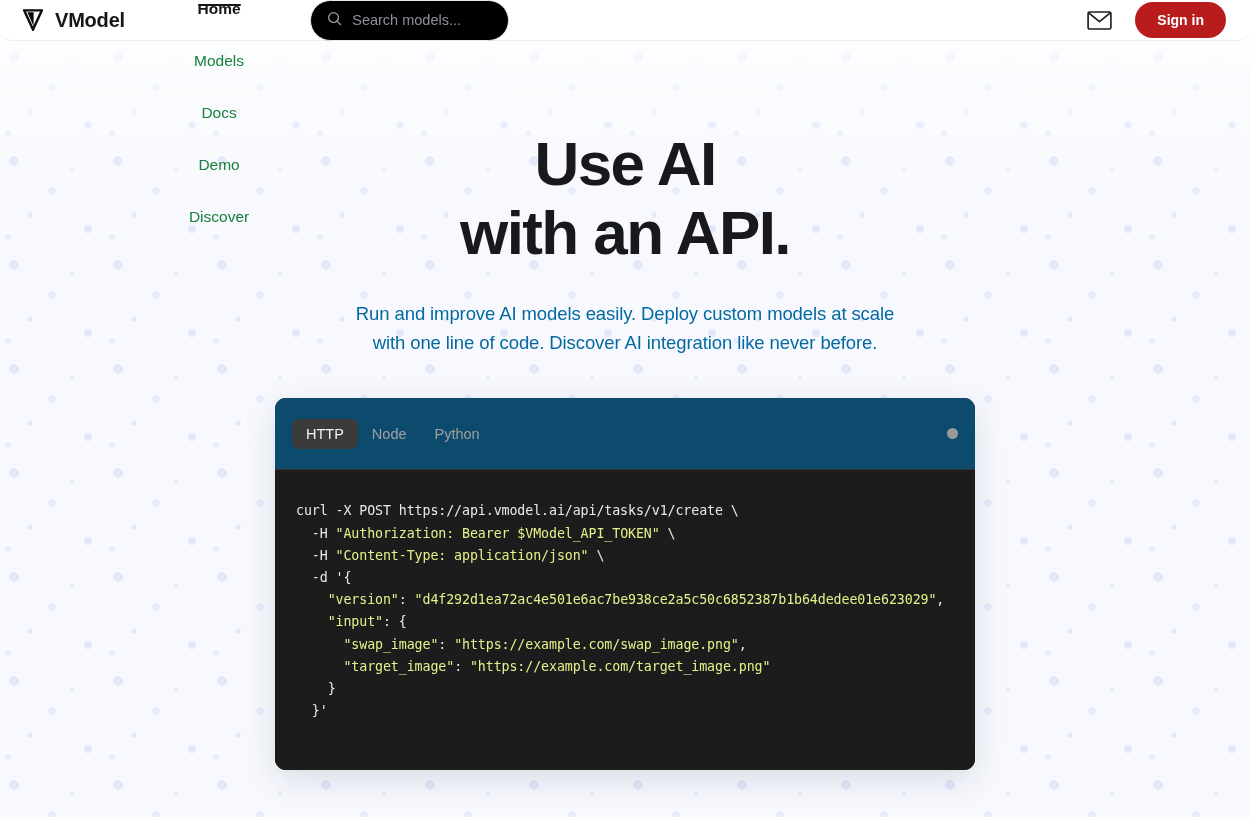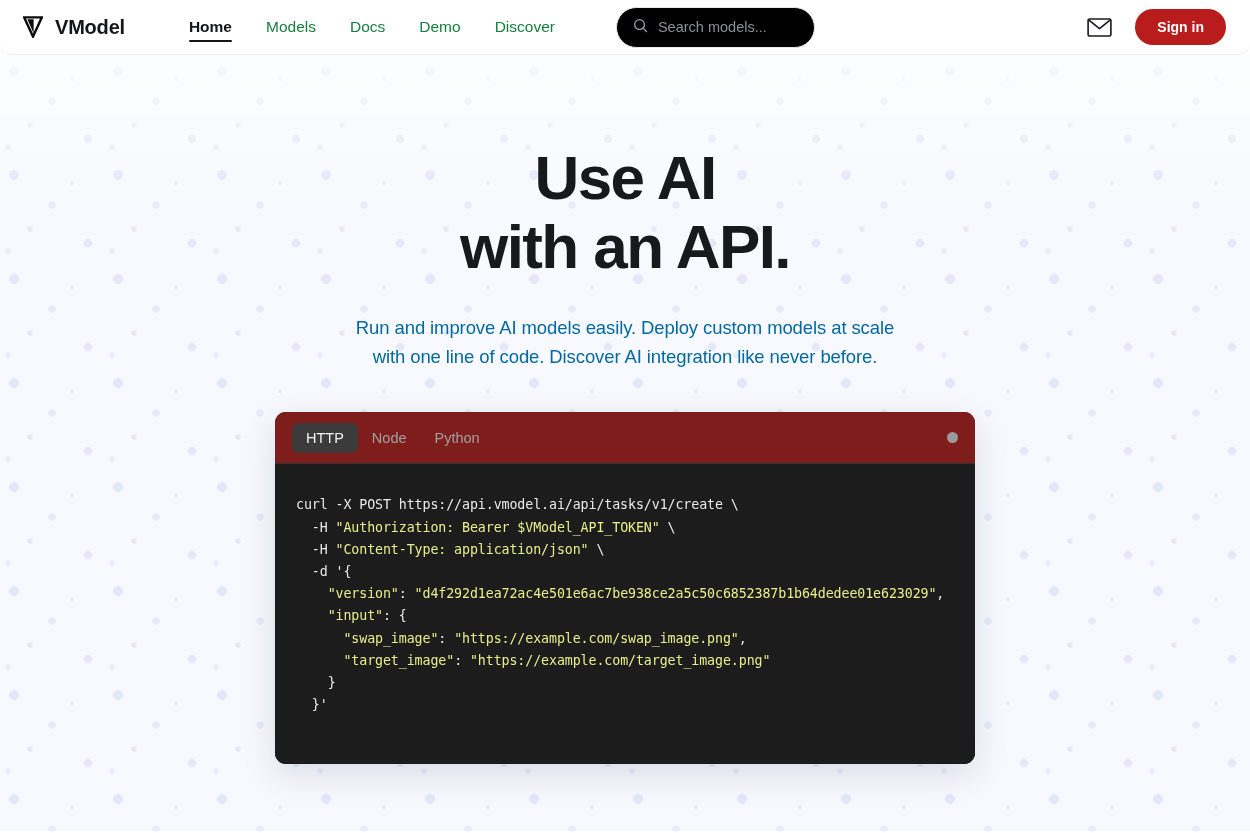--- a/index.html
+++ b/index.html
@@ -8,21 +8,21 @@
     width: 1250px;
     height: 833px;
     overflow: hidden;
     font-family: "Liberation Sans", sans-serif;
     background: #ffffff;
   }
 
   
   .header {
     position: relative;
-    height: 55px;
+    height: 41px;
     background: #ffffff;
     border-bottom: 1px solid #ececf0;
     display: flex;
     align-items: center;
     padding: 0 24px 0 22px;
     z-index: 5;
     border-radius: 12px;
   }
 
   .brand {
@@ -44,20 +44,21 @@
     color: #15161a;
     letter-spacing: -0.2px;
   }
 
   .nav {
     display: flex;
     align-items: center;
     gap: 34px;
     margin-left: 64px;
     height: 100%;
+    flex-direction: column;
   }
   .nav-item {
     position: relative;
     font-size: 15.5px;
     color: #15803d;
     cursor: pointer;
     height: 100%;
     display: flex;
     align-items: center;
     white-space: nowrap;
@@ -178,22 +179,22 @@
     position: relative;
     z-index: 3;
     width: 700px;
     margin: 41px auto 0;
     border-radius: 11px;
     overflow: hidden;
     box-shadow: 0 10px 34px rgba(25,30,60,0.13);
     background: #1c1c1c;
   }
   .code-tabs {
-    height: 52px;
-    background: #7f1d1d;
+    height: 72px;
+    background: #0c4a6e;
     display: flex;
     align-items: center;
     padding: 0 17px;
     border-bottom: 1px solid #323232;
   }
   .code-tab {
     font-size: 14.5px;
     color: #a0a0a0;
     padding: 7px 14px;
     border-radius: 7px;

